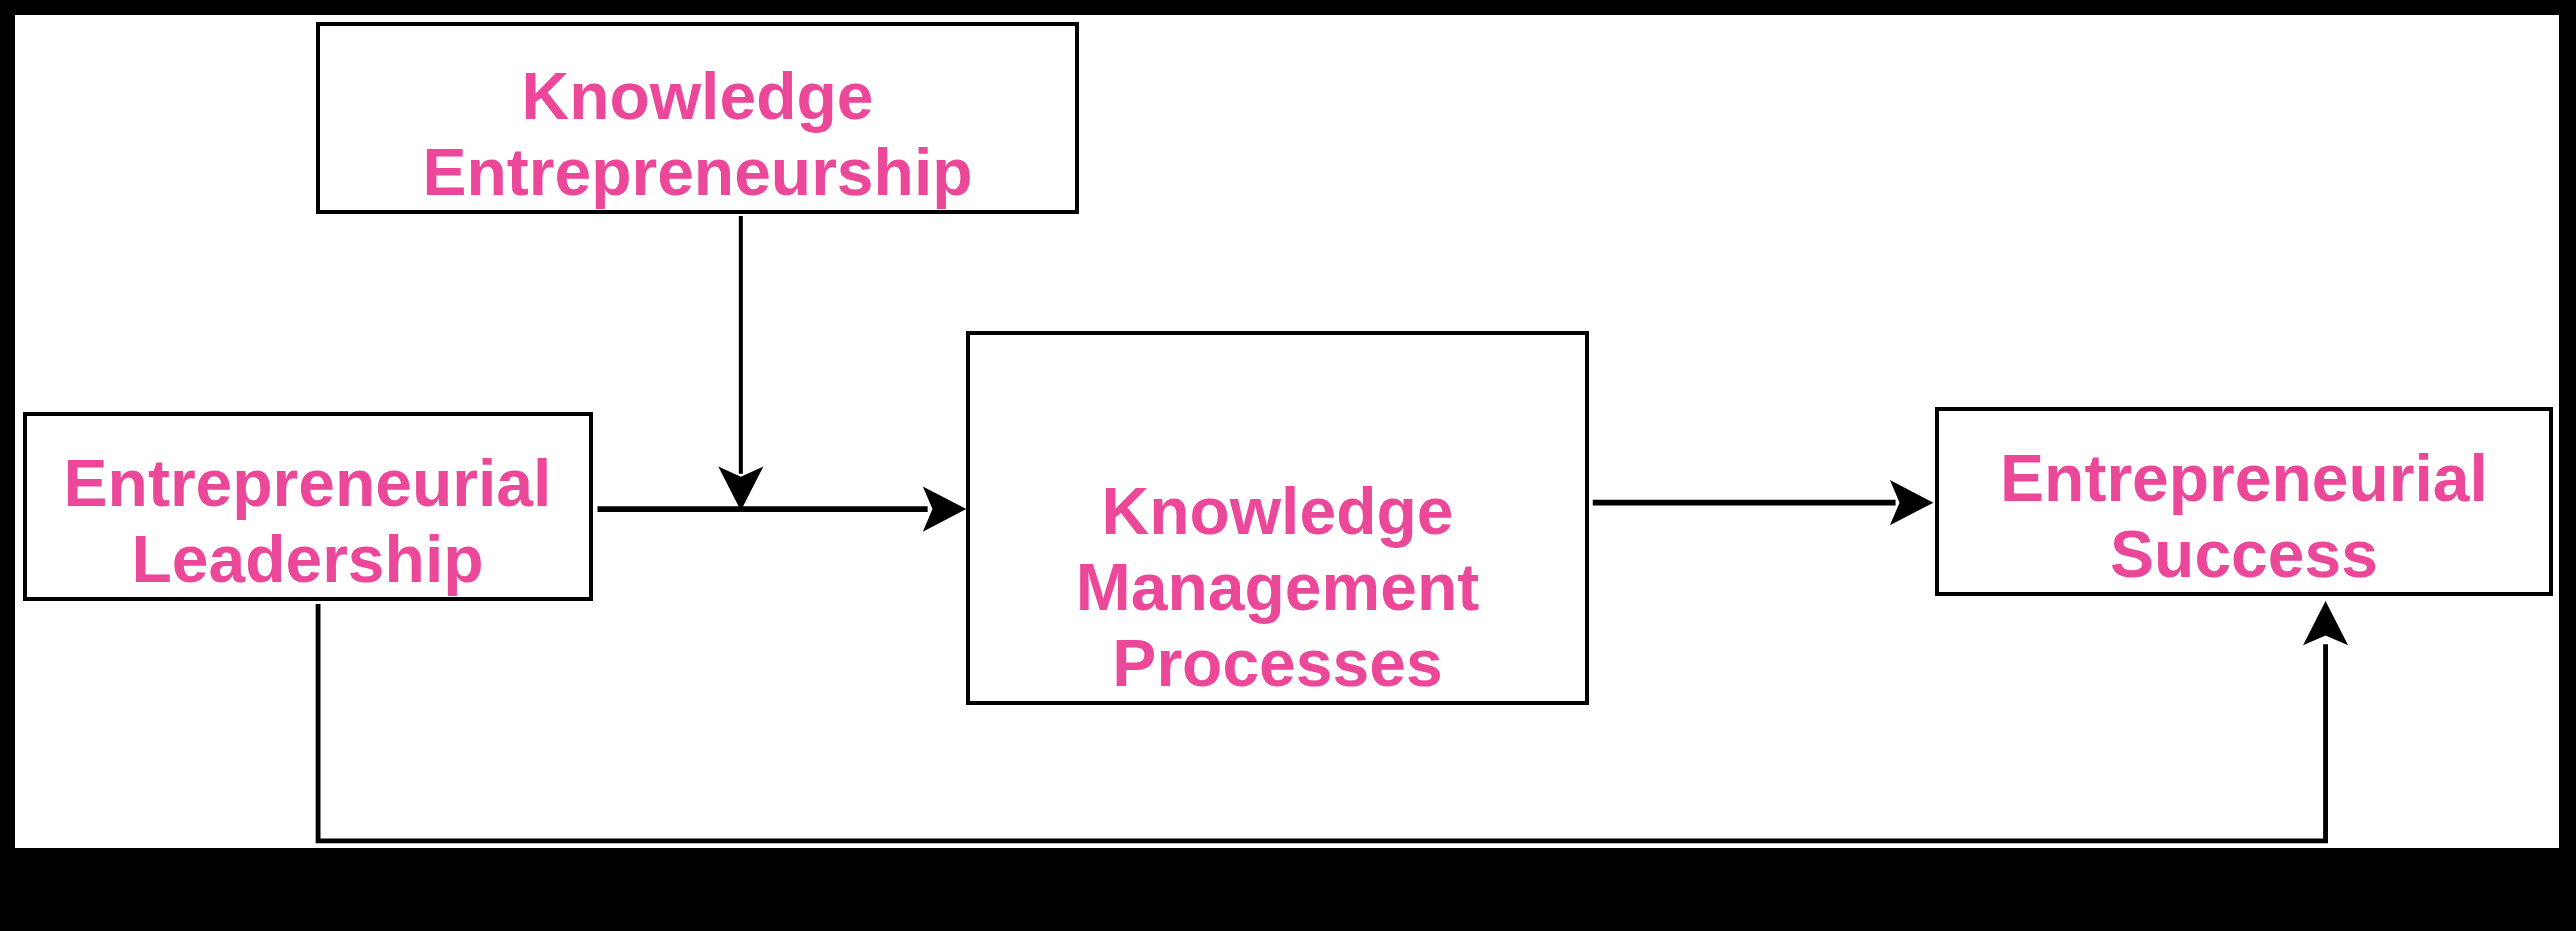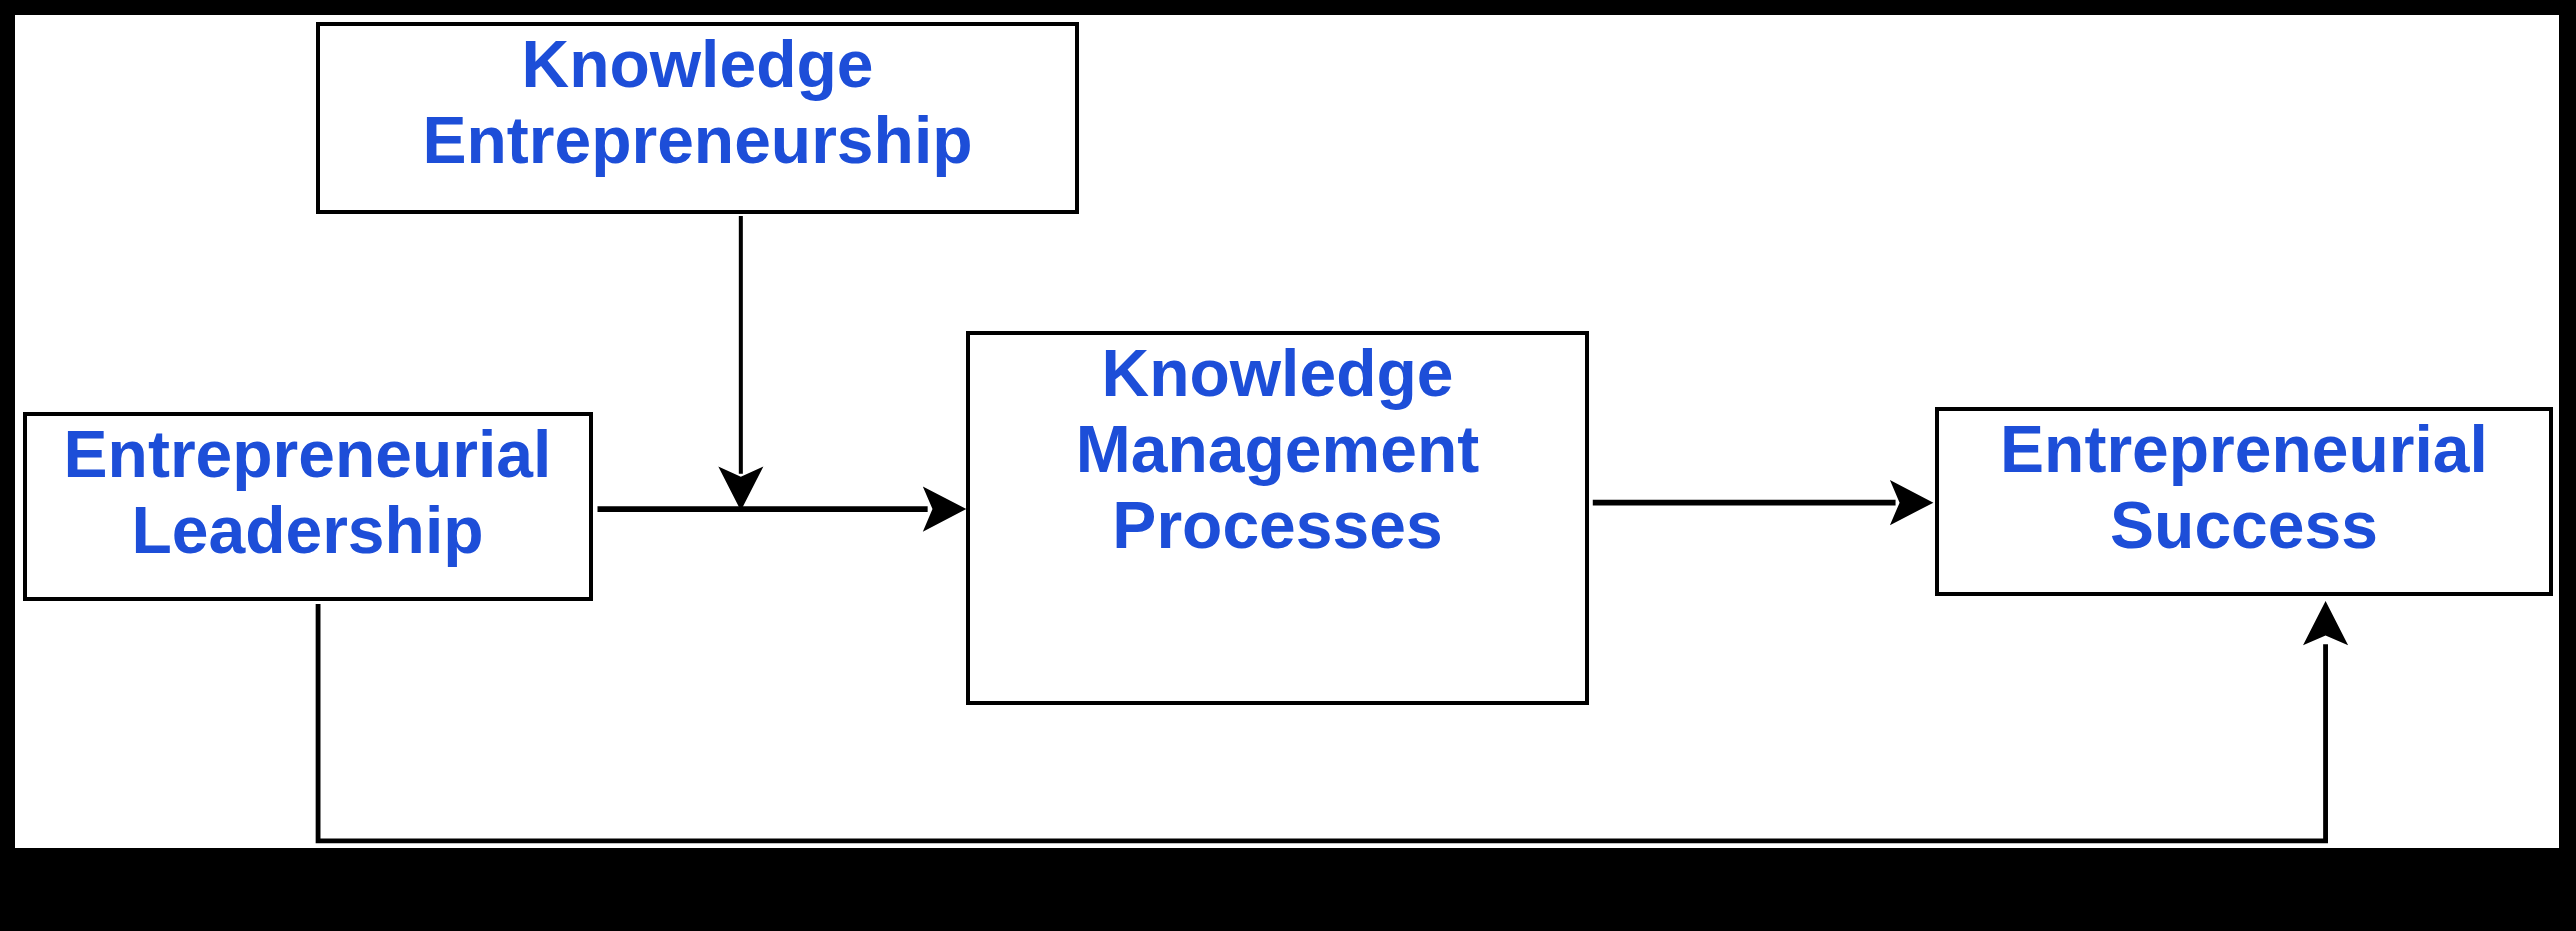--- a/index.html
+++ b/index.html
@@ -20,23 +20,23 @@
     top: 14.5px;
     width: 2544px;
     height: 833px;
     background: #ffffff;
   }
   .node {
     position: absolute;
     box-sizing: border-box;
     border: 4.8px solid #000000;
     background: #ffffff;
-    color: #1d4ed8;
+    color: #ec4899;
     display: flex;
-    align-items: flex-start;
+    align-items: flex-end;
     justify-content: center;
     text-align: center;
     font-weight: bold;
     font-size: 66px;
     line-height: 76px;
     white-space: pre-line;
     letter-spacing: 0px;
   }
   #node-ke  { left: 316px;  top: 22px;  width: 763px; height: 192px; }
   #node-el  { left: 22.5px;   top: 412px; width: 570px; height: 189px; }

